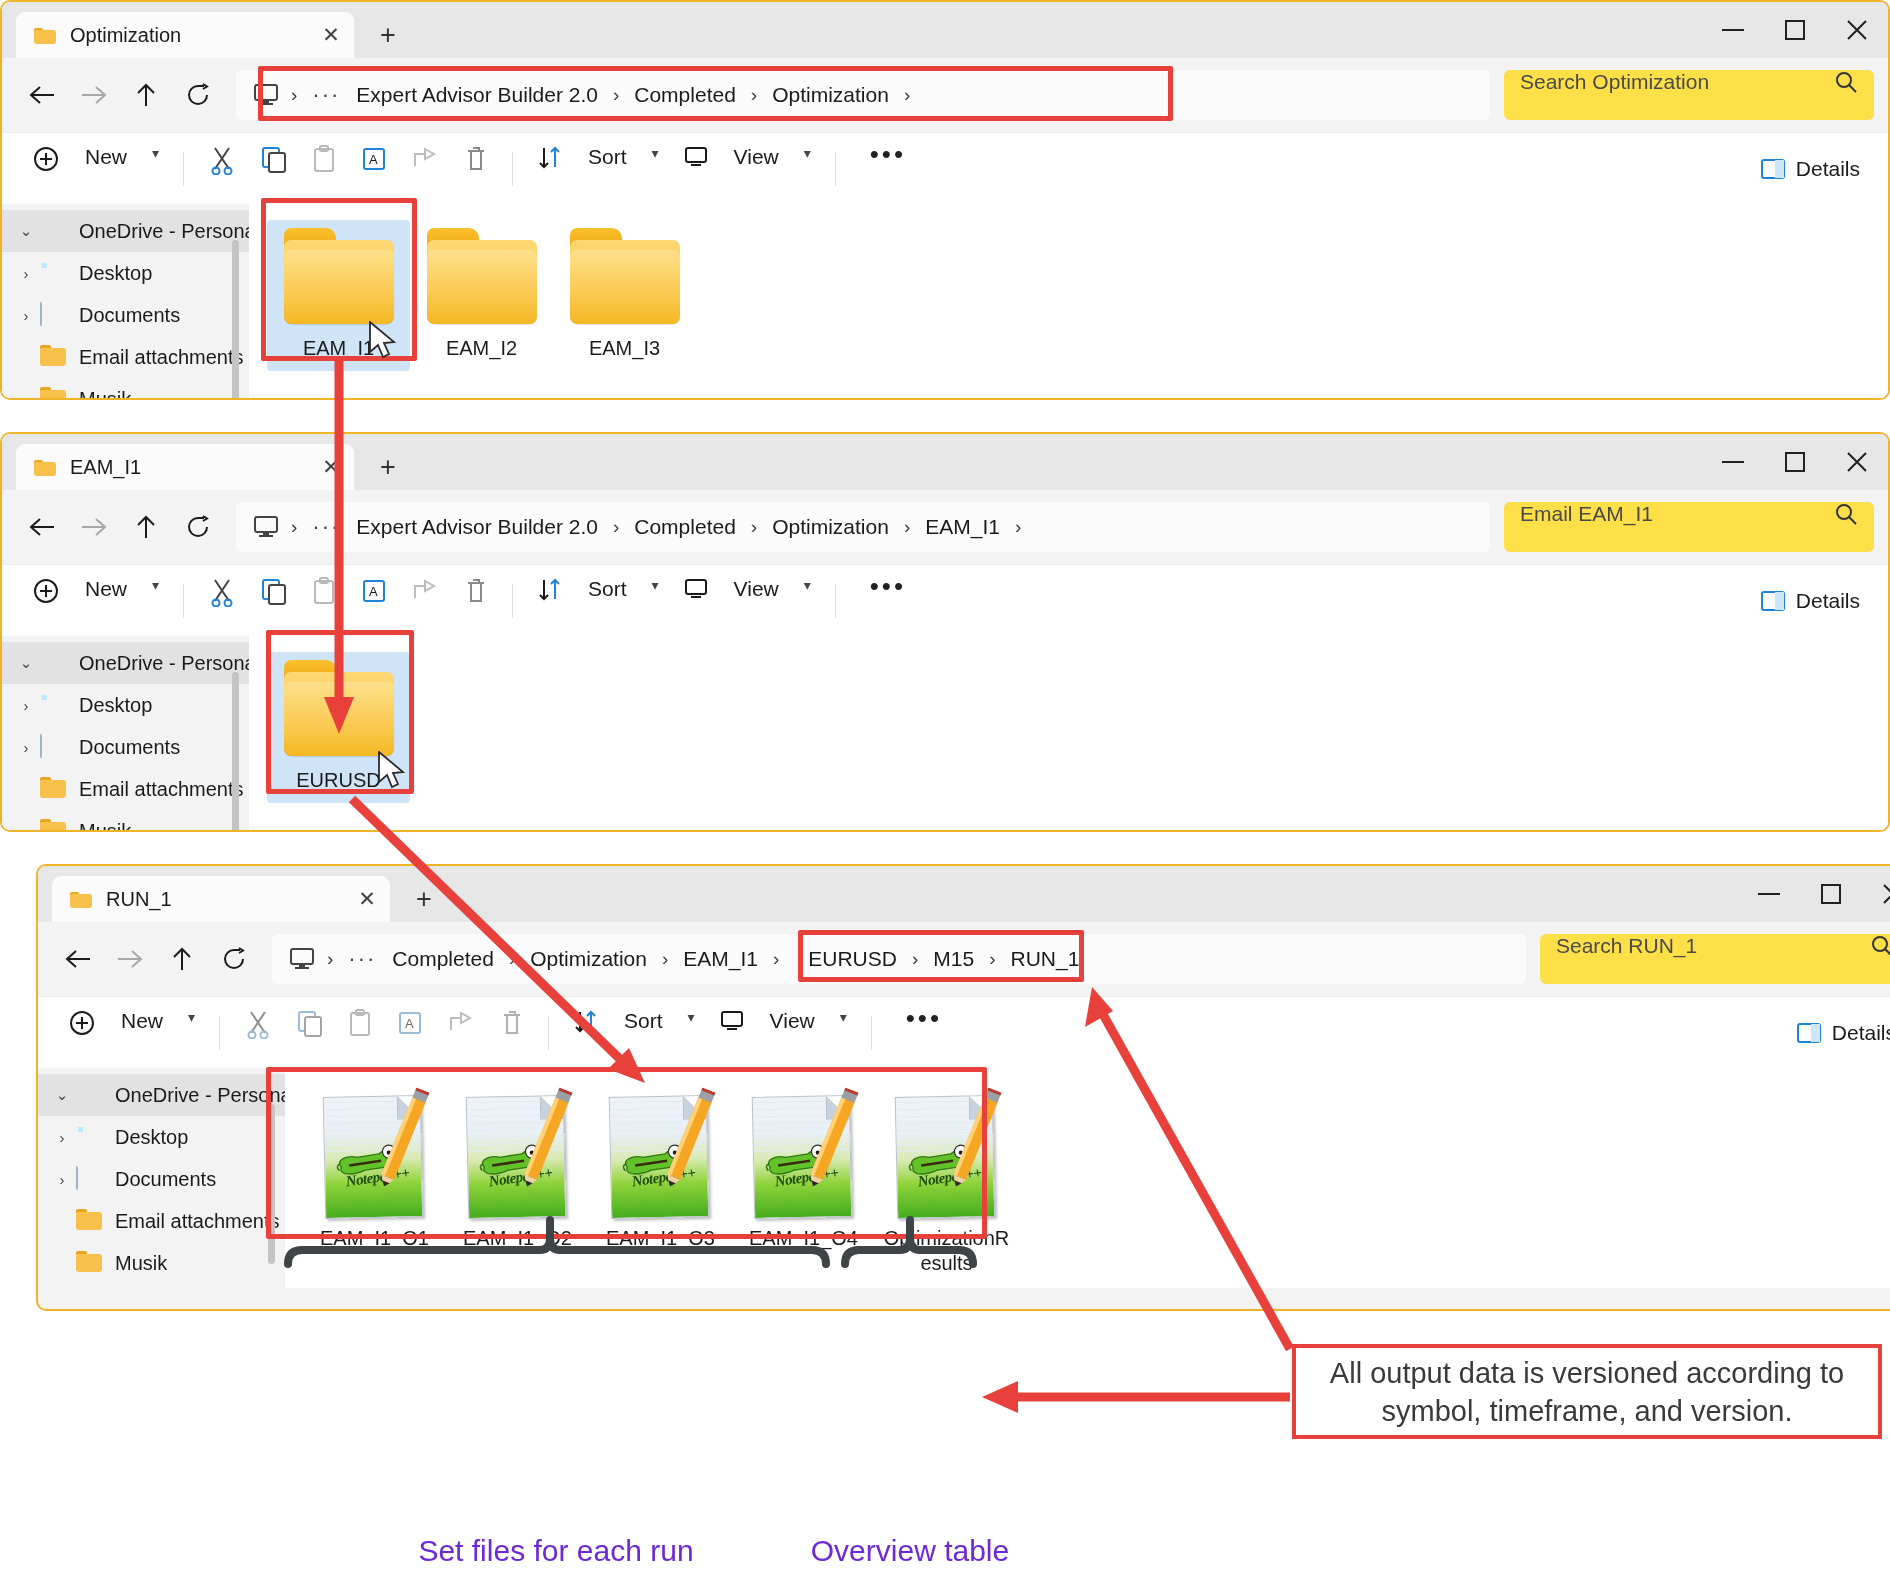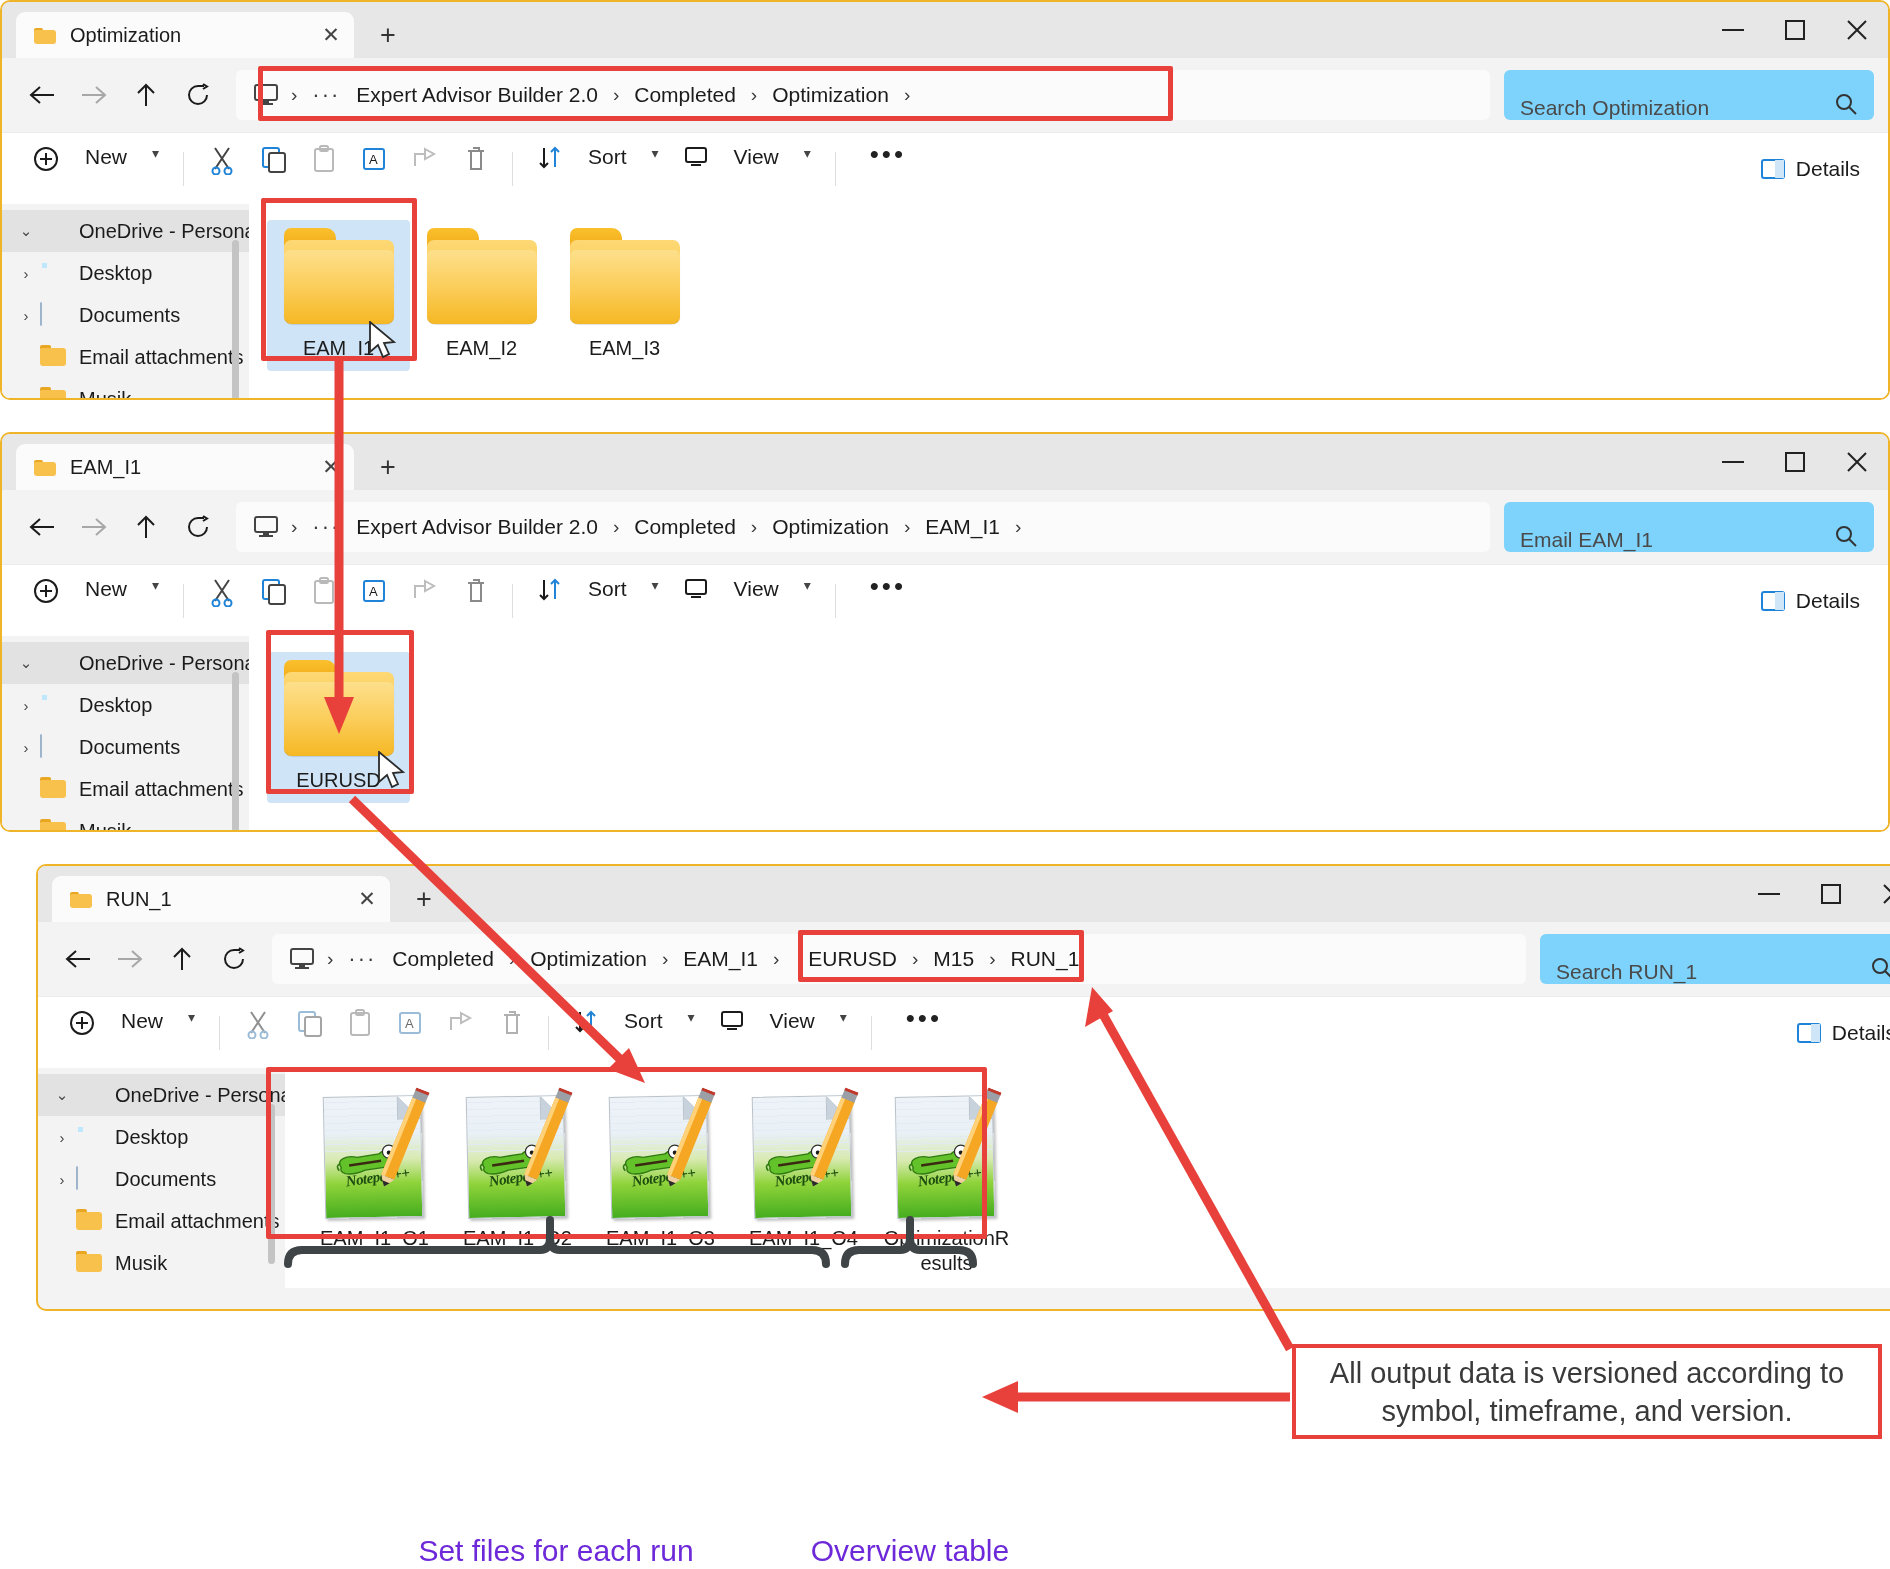--- a/index.html
+++ b/index.html
@@ -81,22 +81,22 @@
     display:flex;align-items:center;padding:0 16px;margin-left:12px;
     box-sizing:border-box;min-width:0;
   }
   .crumbbar .monitor{width:28px;height:26px;flex:0 0 auto;margin-right:4px;}
   .crumb{
     font-size:21px;color:#1b1b1b;white-space:nowrap;padding:4px 8px;border-radius:4px;
   }
   .sep{font-size:19px;color:#3a3a3a;padding:0 7px;flex:0 0 auto;}
   .ellipsis{font-size:22px;color:#3a3a3a;letter-spacing:2px;padding:0 8px;}
   .searchbox{
-    width:370px;height:50px;background:#7dd3fc;border-radius:6px;margin-left:14px;
-    display:flex;align-items:flex-end;padding:0 16px;box-sizing:border-box;flex:0 0 auto;
+    width:370px;height:50px;background:#fde047;border-radius:6px;margin-left:14px;
+    display:flex;align-items:flex-start;padding:0 16px;box-sizing:border-box;flex:0 0 auto;
   }
   .searchbox .ph{flex:1 1 auto;font-size:21px;color:#4a4a4a;white-space:nowrap;}
 
   
   .toolbar{
     height:72px;background:#ffffff;display:flex;align-items:center;
     padding:0 18px;box-sizing:border-box;position:relative;
     border-top:1px solid #ececec;
   }
   .tbtn{

